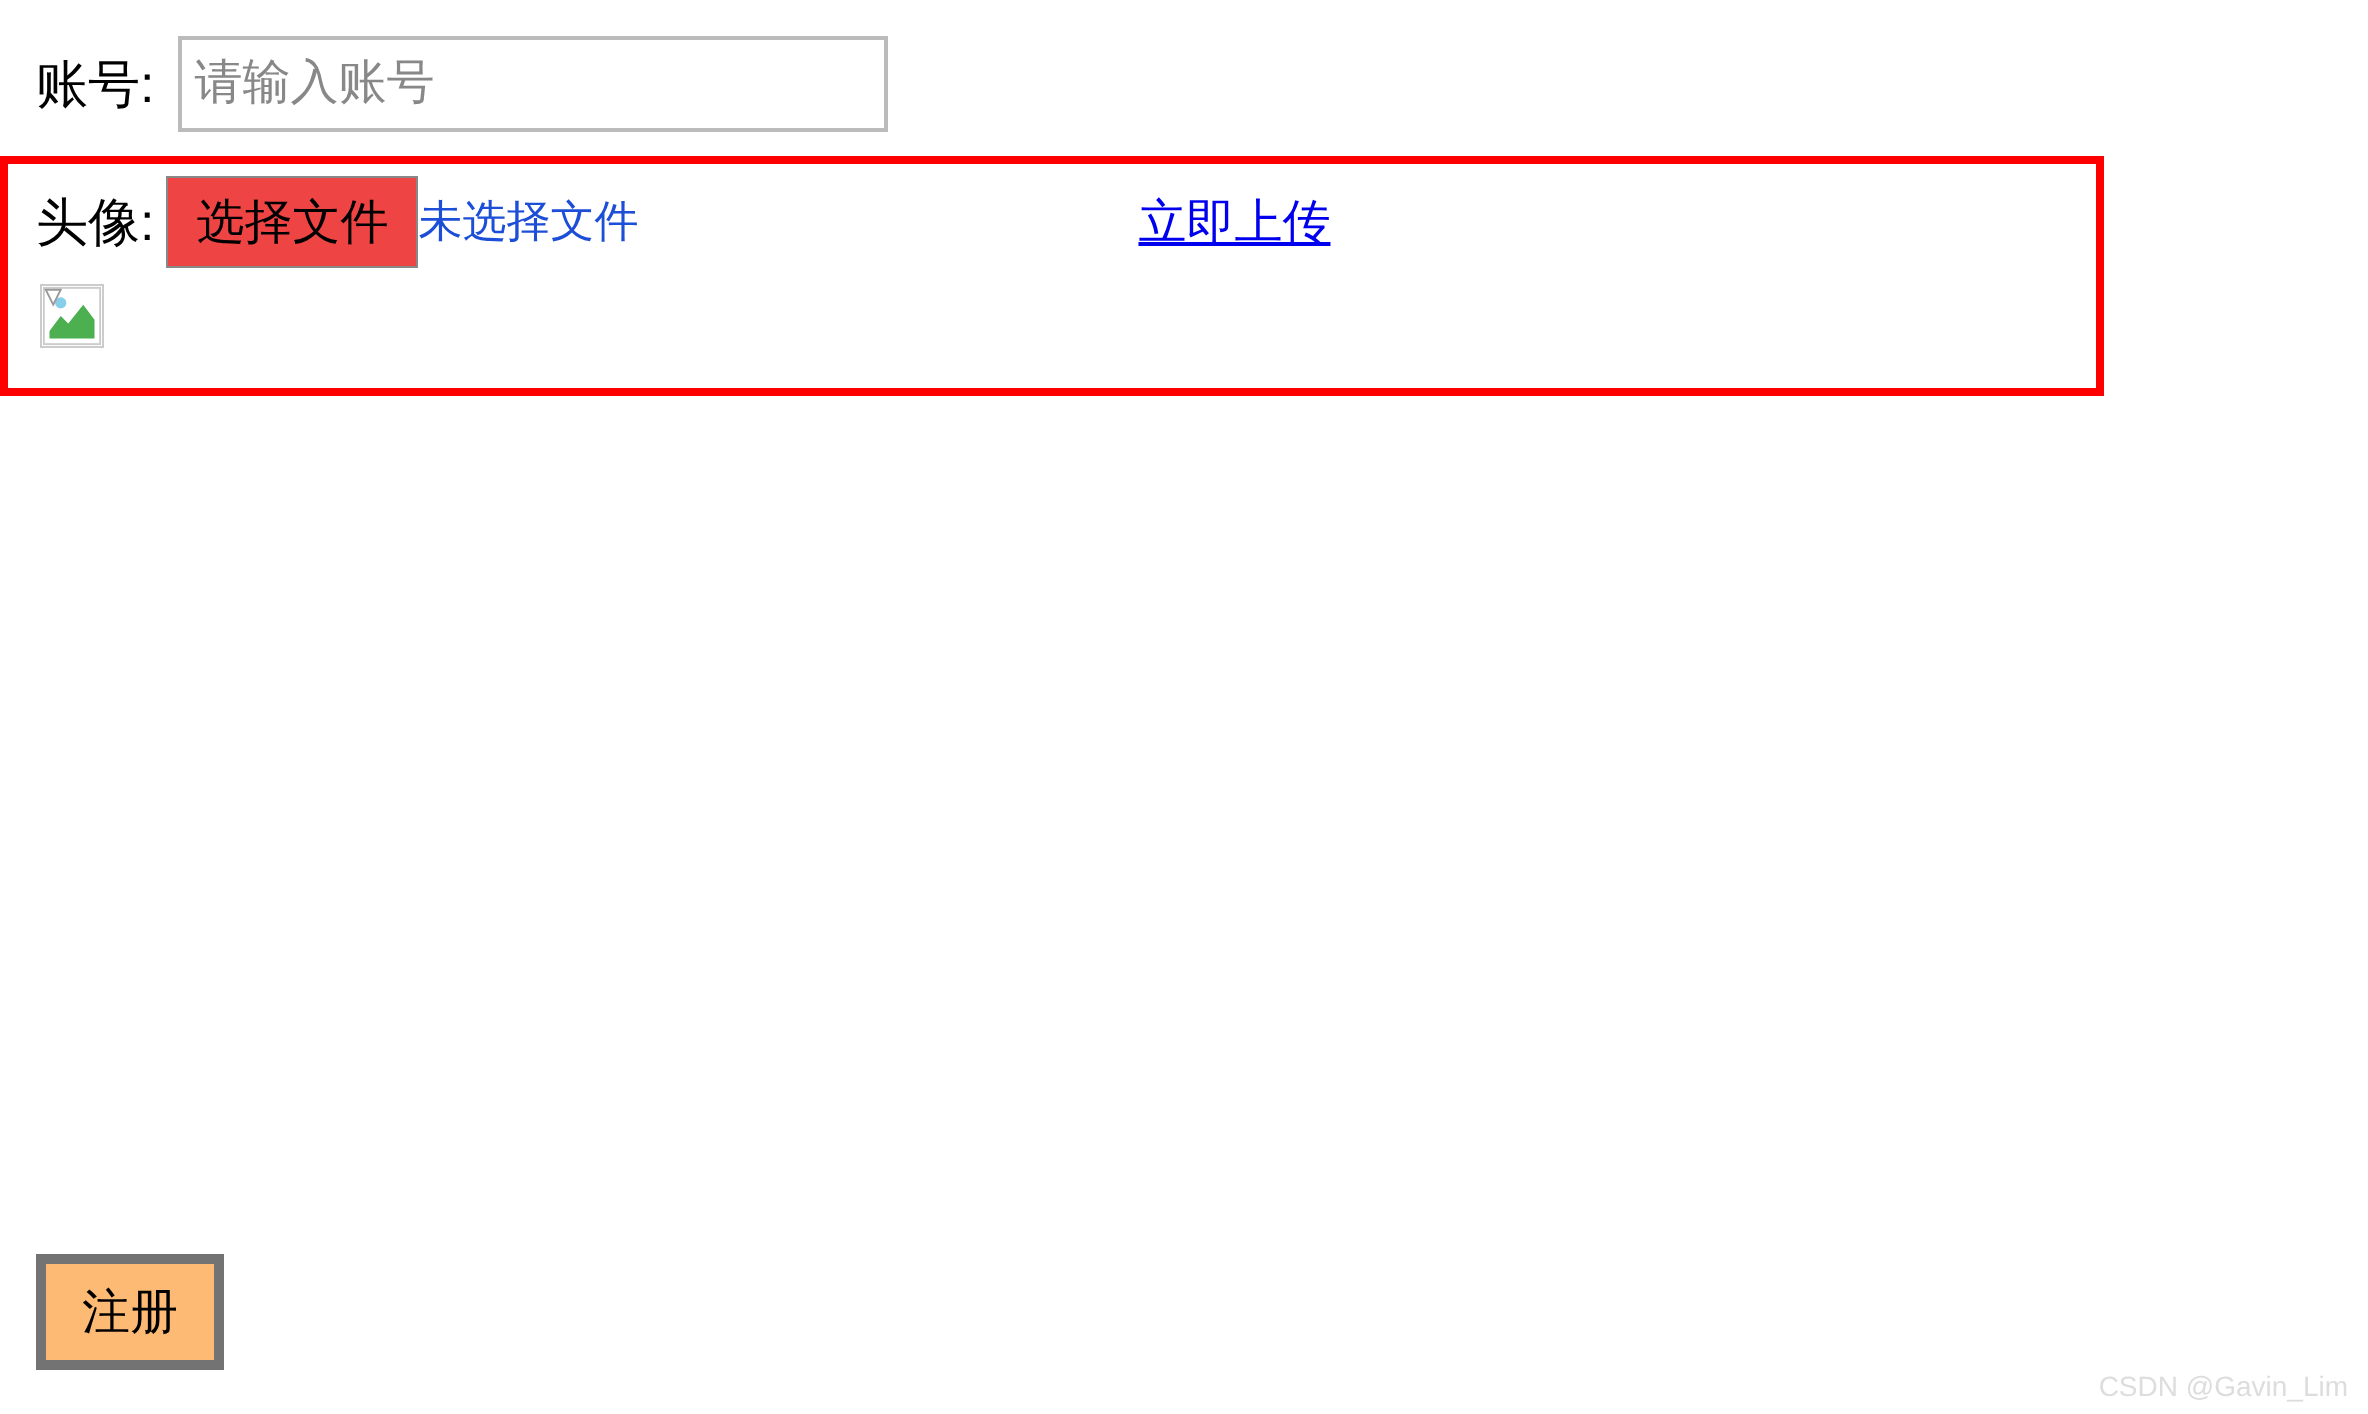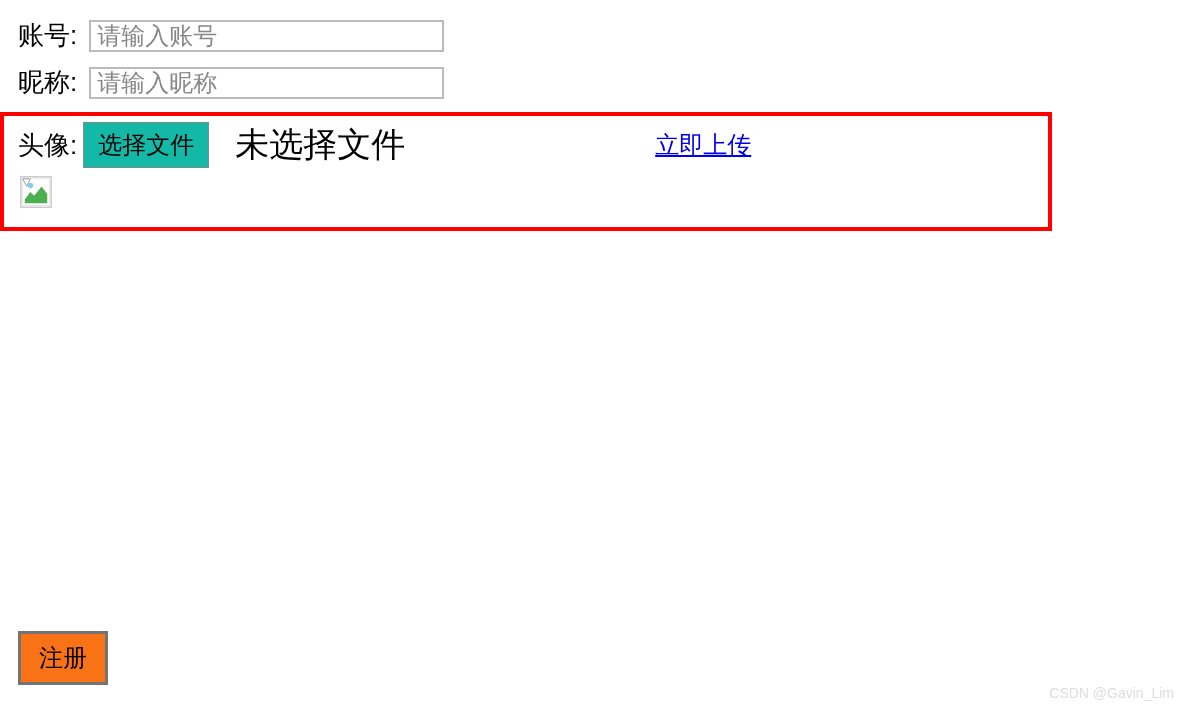--- a/index.html
+++ b/index.html
@@ -28,51 +28,51 @@
     .form-label {
       font-size: 26px;
       color: #000;
       margin-right: 2px;
     }
     .text-input {
       font-size: 24px;
       padding: 4px 6px;
       border: 2px solid #bbb;
       width: 355px;
-      height: 32px;
+      height: 48px;
       color: #000;
       font-family: inherit;
     }
     .text-input::placeholder {
       color: #888;
     }
     .highlight-box {
       border: 4px solid #ff0000;
       padding: 6px 8px 14px 14px;
       margin-left: -18px;
       width: 1052px;
       margin-top: 6px;
     }
     .avatar-row {
       display: flex;
       align-items: center;
     }
     .file-button {
       font-size: 24px;
       padding: 6px 14px;
-      background: #14b8a6;
+      background: #ef4444;
       border: 1px solid #888;
       cursor: pointer;
       font-family: inherit;
       margin-left: 4px;
     }
     .file-status {
-      font-size: 34px;
-      margin-left: 26px;
-      color: #000000;
+      font-size: 22px;
+      margin-left: 0;
+      color: #1d4ed8;
     }
     .upload-link {
       font-size: 24px;
       color: #0000EE;
       text-decoration: underline;
       margin-left: 250px;
       cursor: pointer;
     }
     .broken-image {
       width: 32px;
@@ -89,22 +89,22 @@
       height: 100%;
     }
     .submit-area {
       position: absolute;
       left: 18px;
       bottom: 22px;
     }
     .submit-button {
       font-size: 24px;
       padding: 8px 18px;
-      background: #f97316;
-      border: 3px solid #737373;
+      background: #fdba74;
+      border: 5px solid #737373;
       cursor: pointer;
       font-family: inherit;
     }
     .watermark {
       position: absolute;
       right: 10px;
       bottom: 6px;
       font-size: 14px;
       color: #ddd;
       font-family: Arial, sans-serif;
@@ -114,24 +114,20 @@
 </head>
 <body>
 
 <div class="form-area">
   <div class="form-row">
     <span class="form-label">账号:</span>
     <input type="text" class="text-input" placeholder="请输入账号" style="">
   </div>
 
 
-  <div class="form-row">
-    <span class="form-label">昵称:</span>
-    <input type="text" class="text-input" placeholder="请输入昵称" style="">
-  </div>
 
   <div class="highlight-box">
     <div class="avatar-row">
       <span class="form-label">头像:</span>
       <button class="file-button">选择文件</button>
       <span class="file-status">未选择文件</span>
       <a class="upload-link">立即上传</a>
     </div>
     <span class="broken-image">
       <svg viewBox="0 0 32 32">

